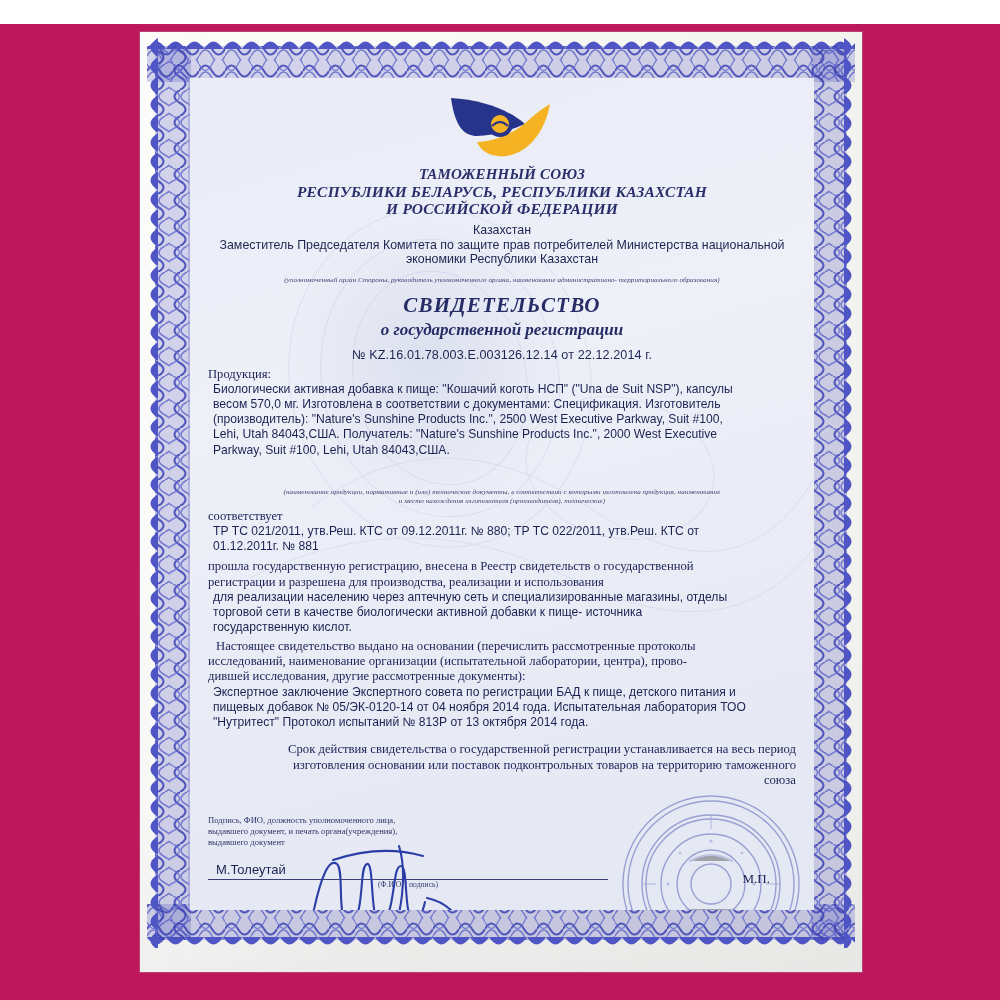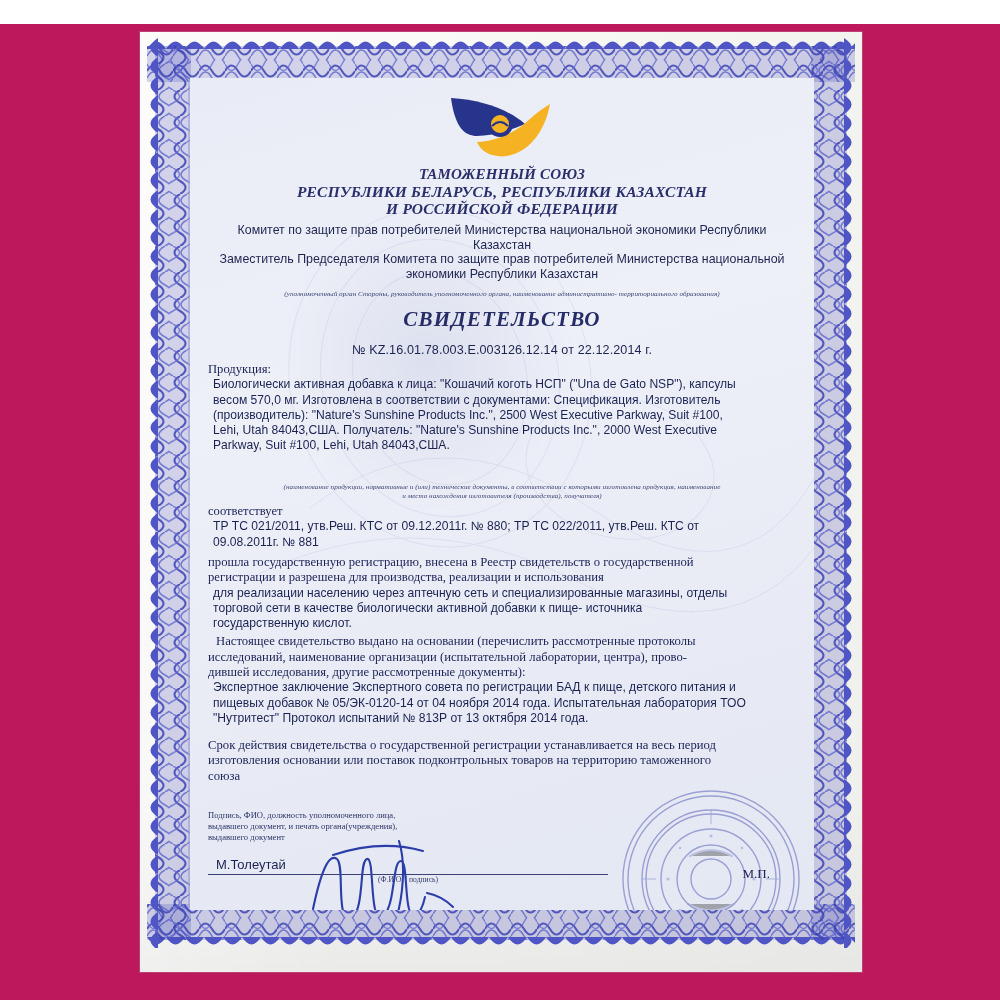--- a/index.html
+++ b/index.html
@@ -322,67 +322,67 @@
         </svg>
       </div>
 
       <div class="union-title">
         <div>ТАМОЖЕННЫЙ СОЮЗ</div>
         <div>РЕСПУБЛИКИ БЕЛАРУСЬ, РЕСПУБЛИКИ КАЗАХСТАН</div>
         <div>И РОССИЙСКОЙ ФЕДЕРАЦИИ</div>
       </div>
 
       <div class="org-lines">
-        <div>Комитет по защите прав потребителей Министерства национальной экономики Республики</div>
         <div>Казахстан</div>
         <div>Заместитель Председателя Комитета по защите прав потребителей Министерства национальной</div>
         <div>экономики Республики Казахстан</div>
       </div>
 
       <div class="caption">(уполномоченный орган Стороны, руководитель уполномоченного органа, наименование административно- территориального образования)</div>
 
       <div class="doc-title">СВИДЕТЕЛЬСТВО</div>
+      <div class="doc-subtitle">о государственной регистрации</div>
       <div class="reg-no">№ KZ.16.01.78.003.Е.003126.12.14   от   22.12.2014 г.</div>
 
       <div class="blk">
         <div class="lbl">Продукция:</div>
-        <div class="typed">Биологически активная добавка к лица: "Кошачий коготь НСП" ("Una de Gato NSP"), капсулы</div>
+        <div class="typed">Биологически активная добавка к пище: "Кошачий коготь НСП" ("Una de Suit NSP"), капсулы</div>
         <div class="typed">весом 570,0 мг. Изготовлена в соответствии с документами: Спецификация. Изготовитель</div>
         <div class="typed">(производитель): "Nature's Sunshine Products Inc.", 2500 West Executive Parkway, Suit #100,</div>
         <div class="typed">Lehi, Utah 84043,США.  Получатель: "Nature's Sunshine Products Inc.", 2000 West Executive</div>
         <div class="typed">Parkway, Suit #100, Lehi, Utah 84043,США.</div>
       </div>
 
       <div class="caption" style="margin-top:30px;">(наименование продукции, нормативные и (или) технические документы, в соответствии с которыми изготовлена продукция, наименование</div>
-      <div class="caption" style="margin-top:0;">и место нахождения изготовителя (производства), получателя)</div>
+      <div class="caption" style="margin-top:0;">и место нахождения изготовителя (производителя), технические)</div>
 
       <div class="blk-sm">
         <div class="lbl">соответствует</div>
         <div class="typed">ТР ТС 021/2011, утв.Реш. КТС от 09.12.2011г. № 880; ТР ТС 022/2011, утв.Реш. КТС от</div>
-        <div class="typed">09.08.2011г. № 881</div>
+        <div class="typed">01.12.2011г. № 881</div>
       </div>
 
       <div class="blk">
         <div class="pre">прошла государственную регистрацию, внесена в Реестр свидетельств о государственной</div>
         <div class="pre">регистрации и разрешена для производства, реализации и использования</div>
         <div class="typed">для реализации населению через аптечную сеть и специализированные магазины, отделы</div>
         <div class="typed">торговой сети в качестве биологически активной добавки к пище- источника</div>
         <div class="typed">государственную кислот.</div>
       </div>
 
       <div class="blk-sm">
         <div class="pre indent">Настоящее свидетельство выдано на основании (перечислить рассмотренные протоколы</div>
         <div class="pre">исследований, наименование организации  (испытательной лаборатории, центра), прово-</div>
         <div class="pre">дившей исследования, другие рассмотренные документы):</div>
         <div class="typed">Экспертное заключение Экспертного совета по регистрации БАД к пище, детского питания и</div>
         <div class="typed">пищевых добавок № 05/ЭК-0120-14 от 04 ноября 2014 года. Испытательная лаборатория ТОО</div>
         <div class="typed">"Нутритест" Протокол испытаний № 813Р от 13 октября 2014 года.</div>
       </div>
 
-      <div class="blk" style="margin-top:12px;">
+      <div class="blk" style="margin-top:12px;text-align:right;">
         <div class="pre">Срок действия свидетельства о государственной регистрации устанавливается на весь период</div>
         <div class="pre">изготовления основании или поставок подконтрольных товаров на территорию таможенного</div>
         <div class="pre">союза</div>
       </div>
 
       <div class="sig-wrap">
 
         <div class="stamp">
           <svg viewBox="0 0 186 186">
             <g fill="none" stroke="#5b62b8" stroke-width="1.4" opacity=".9">

